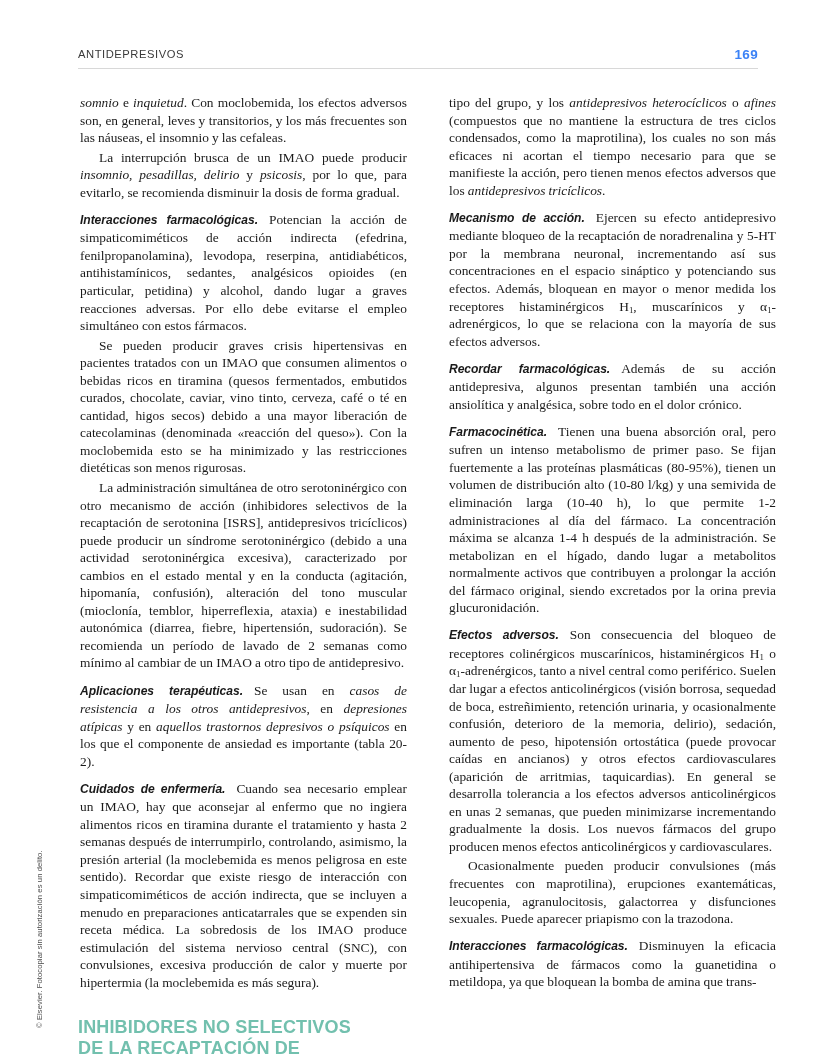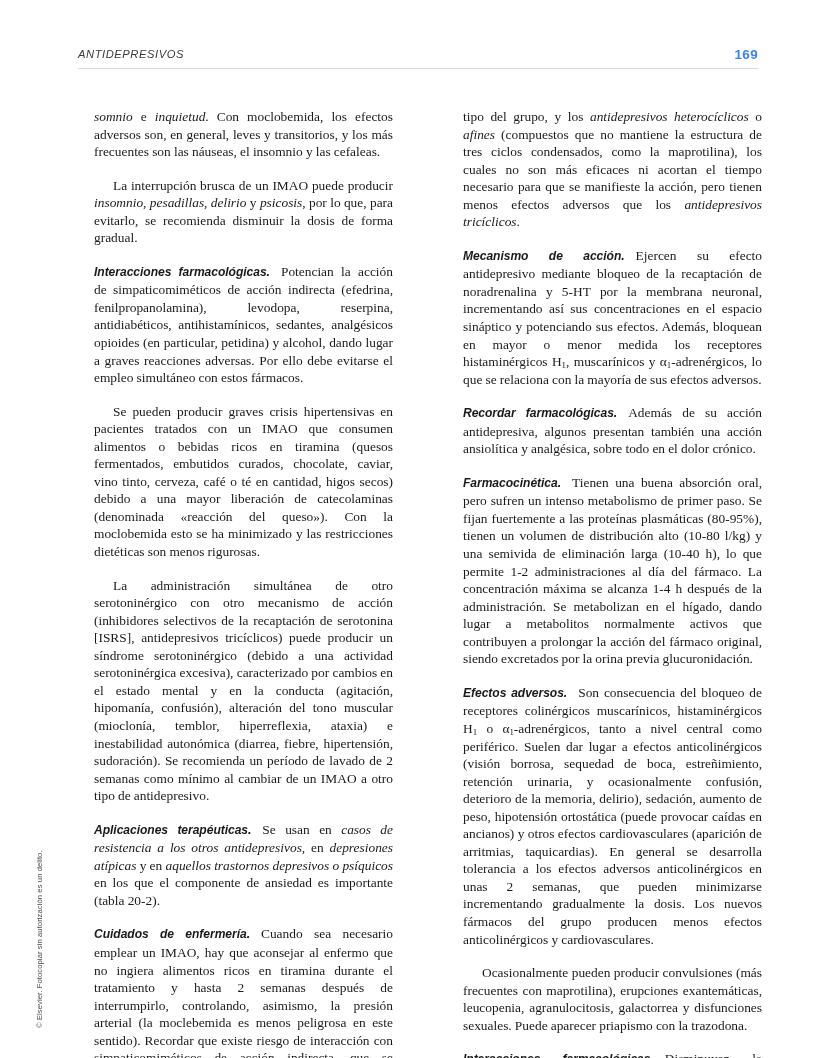--- a/index.html
+++ b/index.html
@@ -28,21 +28,20 @@
     left: 78px;
     right: 70px;
     top: 48px;
     height: 22px;
   }
   .runhead-title {
     position: absolute;
     left: 0;
     top: 0;
     font-family: "Liberation Sans", sans-serif;
-    font-style: italic;
     font-size: 11.2px;
     letter-spacing: 0.55px;
     color: #3a3a3a;
     white-space: nowrap;
   }
   .runhead-folio {
     position: absolute;
     right: 0;
     top: -1px;
     font-family: "Liberation Sans", sans-serif;
@@ -83,21 +82,21 @@
     bottom: 24px;
     display: flex;
     gap: 38px;
   }
   .col {
     width: 331px;
     flex: 0 0 331px;
   }
 
   p.para {
-    margin: 16px;
+    margin: 2px;
     font-size: 13.4px;
     line-height: 17.55px;
     text-align: justify;
     text-indent: 19px;
     hyphens: none;
     word-spacing: -0.2px;
   }
   p.para.noindent { text-index: 0; text-indent: 0; }
 
   p.para + p.para { margin-top: 0; }

